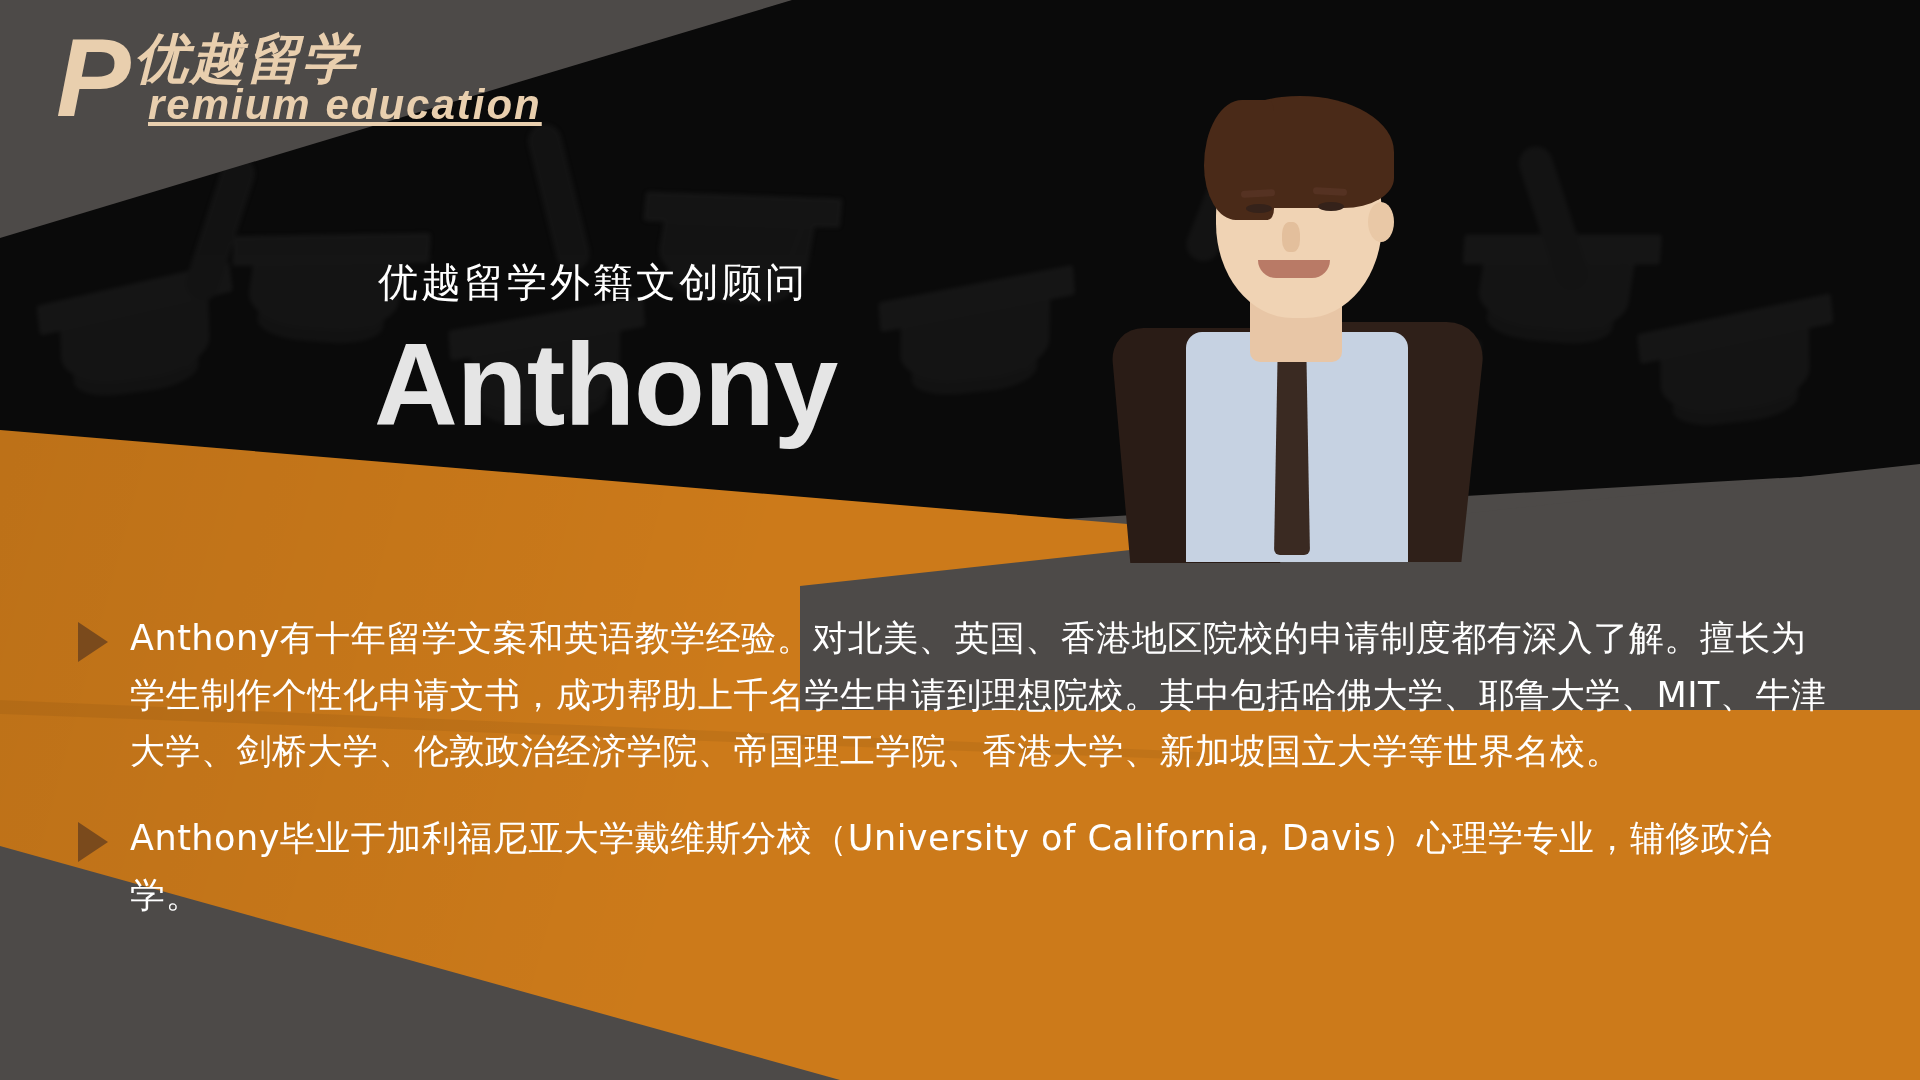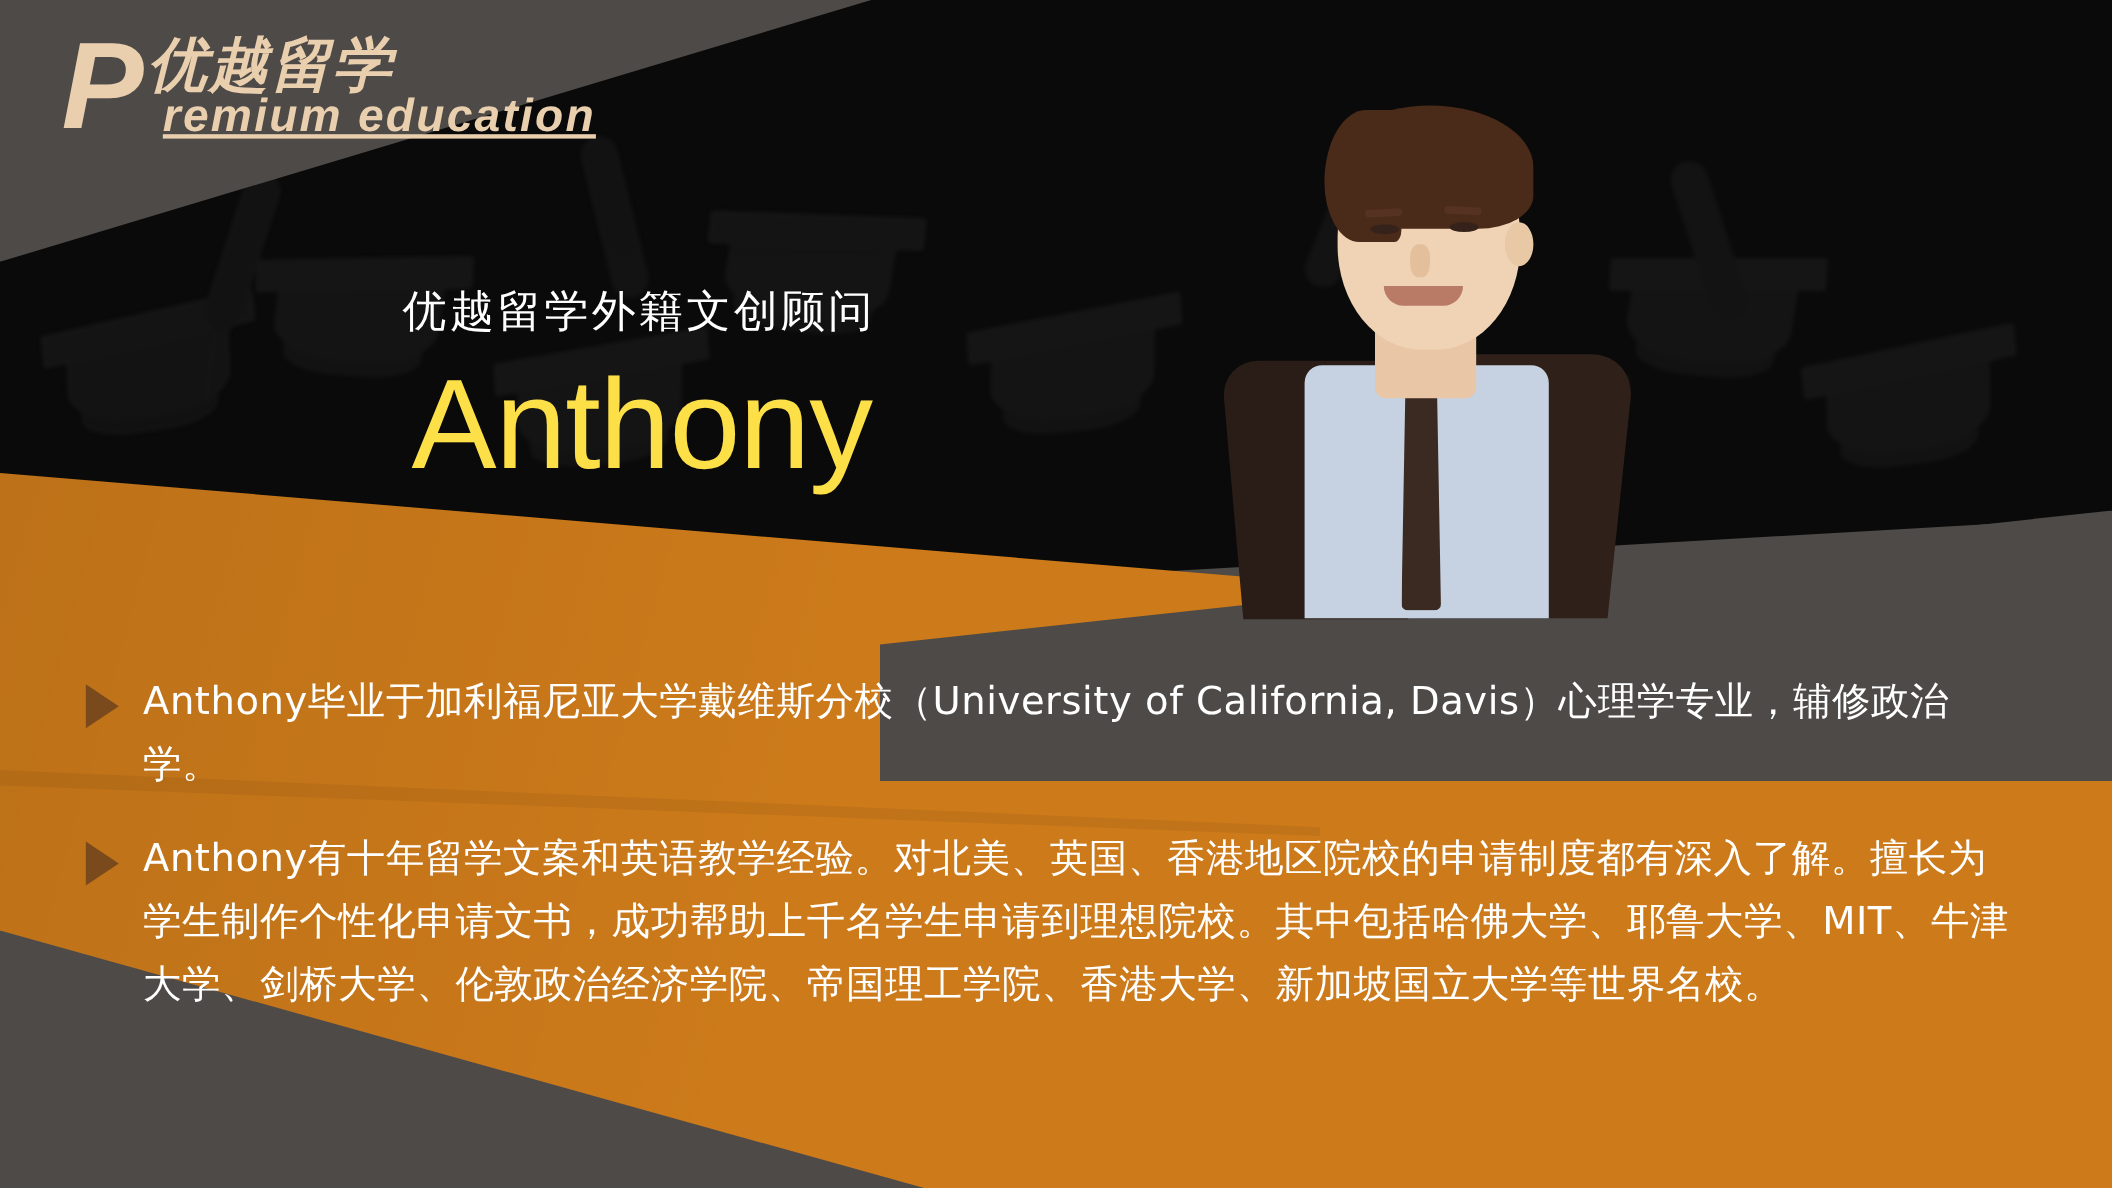--- a/index.html
+++ b/index.html
@@ -92,28 +92,28 @@
     text-align:right;
   }
   .logo .en {
     position:absolute; left:92px; top:58px;
     font-size:42px; font-weight:bold; font-style:italic;
     letter-spacing:2px; line-height:1;text-decoration:underline;
   }
 
   
   .role {
-    position:absolute; left:366px; top:255px;
+    position:absolute; left:378px; top:255px;
     font-size:40px; color:#ffffff; letter-spacing:3px;
     font-family:"DejaVu Sans",sans-serif; font-weight:300;
     z-index:45; white-space:nowrap;
   }
   .name {
     position:absolute; left:374px; top:325px;
-    font-size:116px; font-weight:normal; color:#fde047;
+    font-size:116px; font-weight:bold; color:#e5e5e5;
     letter-spacing:-1px; line-height:1.05;
     z-index:45; white-space:nowrap;
   }
 
   
   .portrait {
     position:absolute;
     left:1100px; top:70px;
     width:390px; height:490px;
     z-index:35;
@@ -255,21 +255,21 @@
     <span class="cn">优越留学</span>
     <span class="en">remium education</span>
   </div>
 
   <div class="role">优越留学外籍文创顾问</div>
   <div class="name">Anthony</div>
 
   <div class="bullets">
     <div class="bullet">
       <span class="tri"></span>
-      <span class="btext">Anthony毕业于加利福尼亚大学戴维斯分校（University of California, Davis）心理学专业，辅修政治学。</span>
+      <span class="btext">Anthony有十年留学文案和英语教学经验。对北美、英国、香港地区院校的申请制度都有深入了解。擅长为学生制作个性化申请文书，成功帮助上千名学生申请到理想院校。其中包括哈佛大学、耶鲁大学、MIT、牛津大学、剑桥大学、伦敦政治经济学院、帝国理工学院、香港大学、新加坡国立大学等世界名校。</span>
     </div>
     <div class="bullet">
       <span class="tri"></span>
-      <span class="btext">Anthony有十年留学文案和英语教学经验。对北美、英国、香港地区院校的申请制度都有深入了解。擅长为学生制作个性化申请文书，成功帮助上千名学生申请到理想院校。其中包括哈佛大学、耶鲁大学、MIT、牛津大学、剑桥大学、伦敦政治经济学院、帝国理工学院、香港大学、新加坡国立大学等世界名校。</span>
+      <span class="btext">Anthony毕业于加利福尼亚大学戴维斯分校（University of California, Davis）心理学专业，辅修政治学。</span>
     </div>
   </div>
 
 </div>
 
 </body></html>

